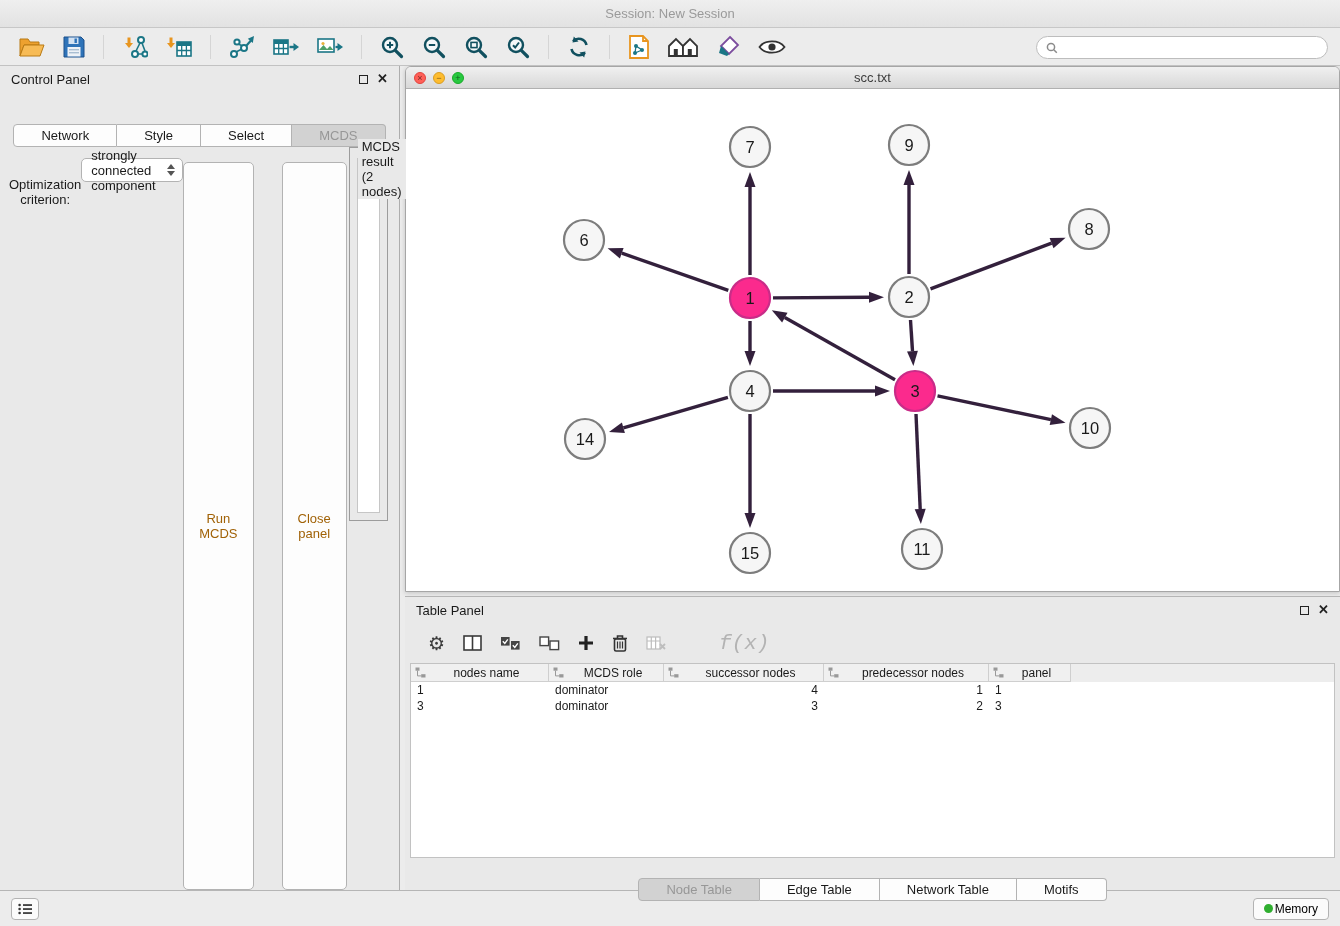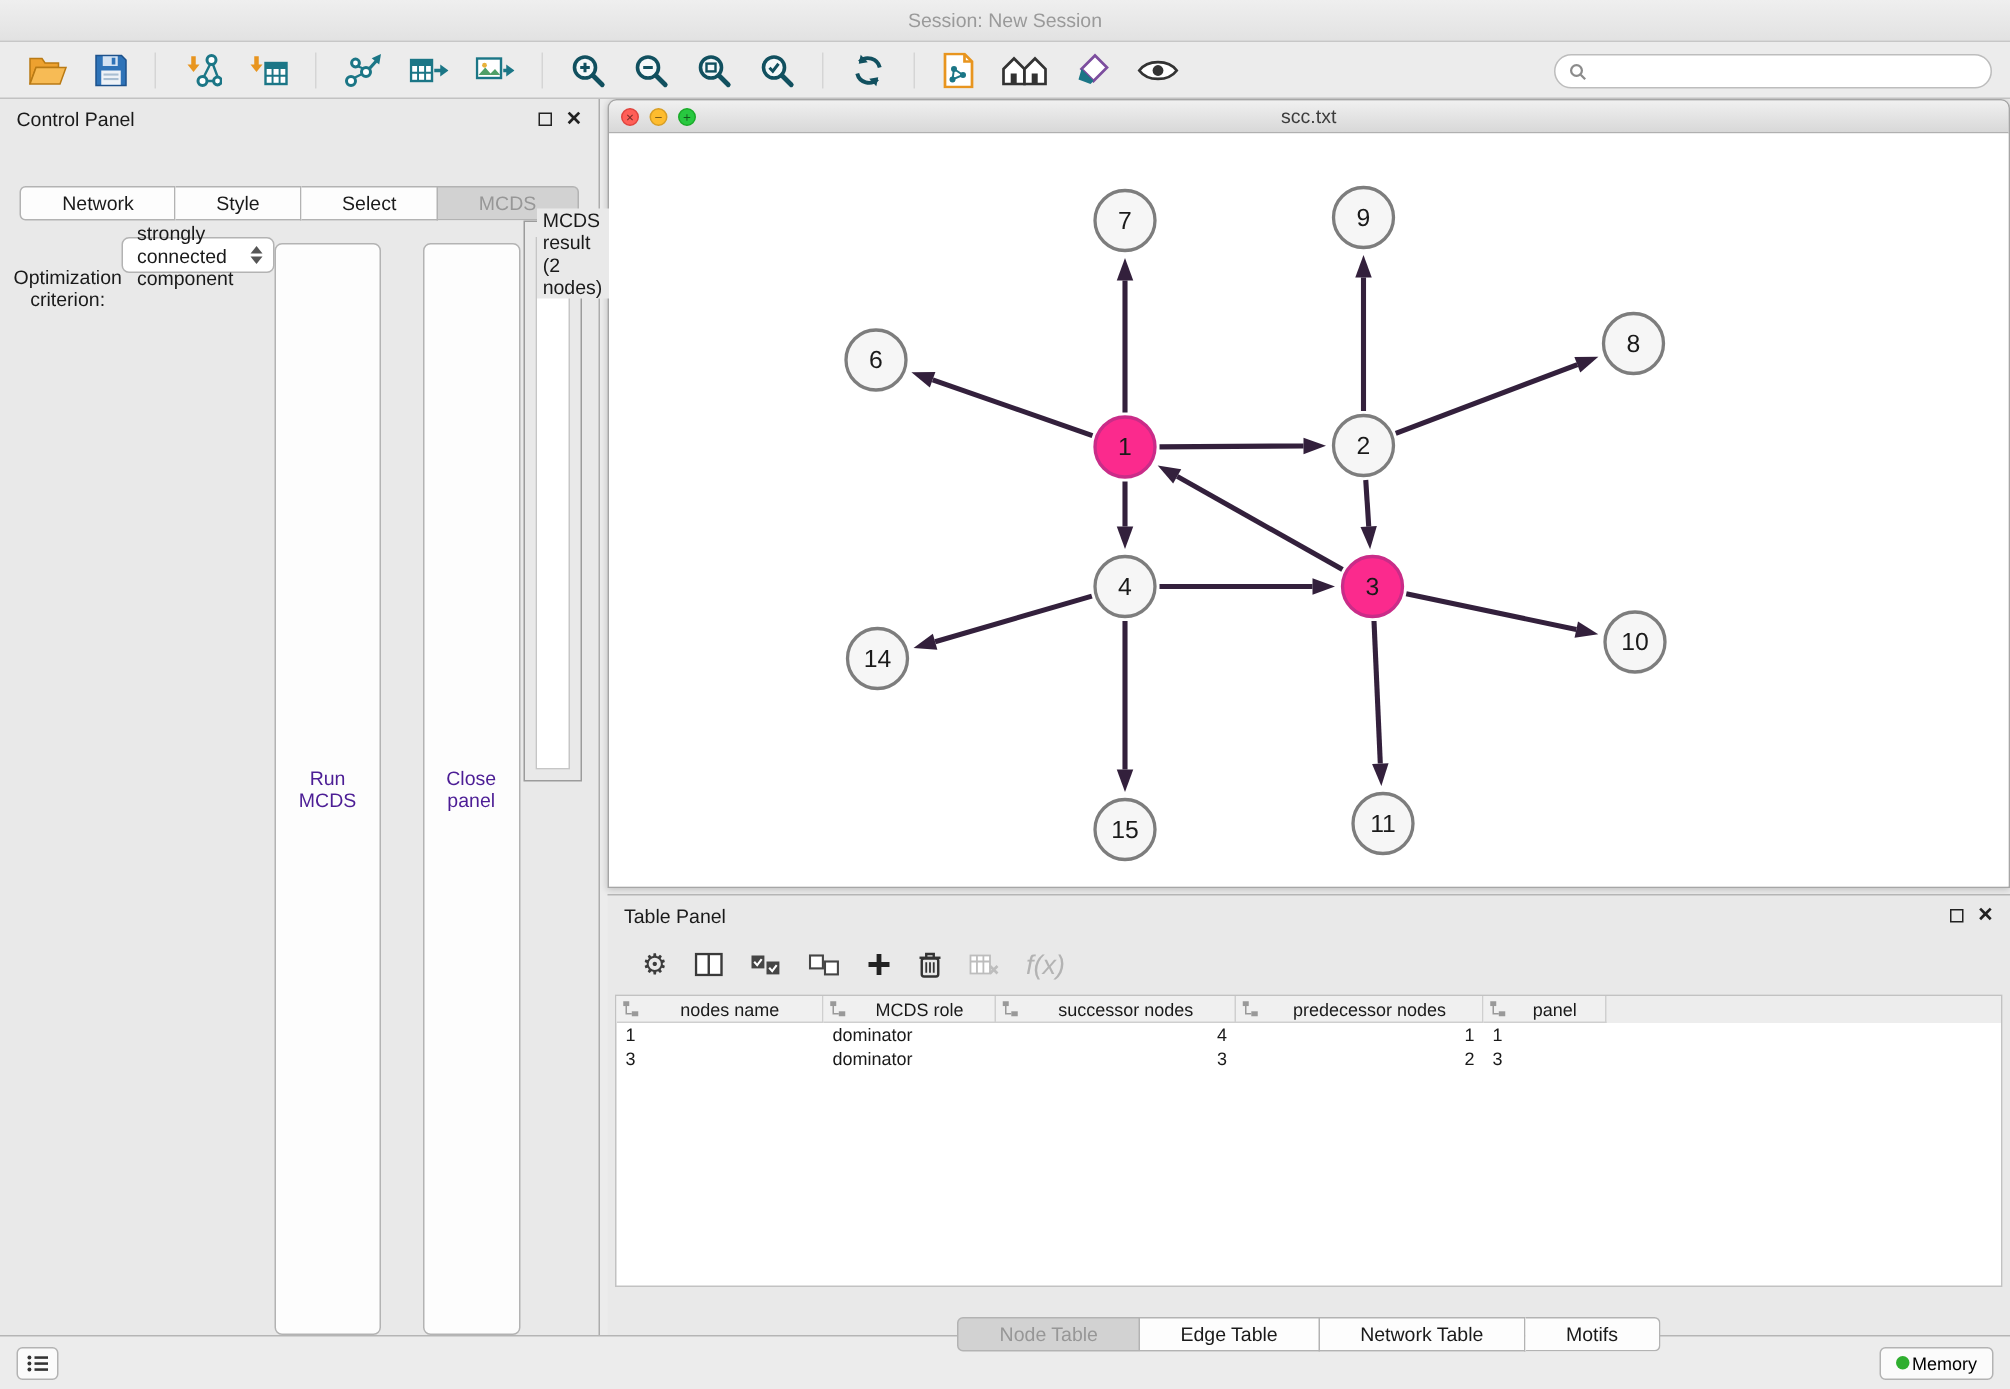--- a/index.html
+++ b/index.html
@@ -28,41 +28,41 @@
   .tab:first-child{border-left:1px solid #b3b3b3;border-radius:4px 0 0 4px;}
   .tab:last-child{border-radius:0 4px 4px 0;}
   .tab.active{background:#d2d2d2;color:#979797;}
   .cp-body{flex:1;display:flex;flex-direction:row;padding:0 9px;}
   .opt-label{text-align:center;font-size:13px;margin-top:30px;}
   .dropdown{width:312px;height:24px;margin:11px auto 0;background:#fff;border:1px solid #b3b3b3;border-radius:5px;display:flex;align-items:center;padding:0 7px 0 9px;font-size:13px;cursor:pointer;}
   .dd-arrows{margin-left:auto;display:flex;flex-direction:column;gap:2px;align-items:center;}
   .tri-up{width:0;height:0;border-left:4px solid transparent;border-right:4px solid transparent;border-bottom:5px solid #555;}
   .tri-down{width:0;height:0;border-left:4px solid transparent;border-right:4px solid transparent;border-top:5px solid #555;}
   .btn-row{display:flex;justify-content:center;gap:28px;margin-top:15px;}
-  .mac-btn{font-family:inherit;font-size:13px;padding:3px 15px;background:#fdfdfd;border:1px solid #b3b3b3;border-radius:5px;color:#4c1d95;cursor:pointer;}
+  .mac-btn{font-family:inherit;font-size:13px;padding:3px 15px;background:#fdfdfd;border:1px solid #b3b3b3;border-radius:5px;color:#a16207;cursor:pointer;}
   .spacer{flex:1;}
   .result-group{border:1px solid #9c9c9c;position:relative;margin:0 2px 13px;height:374px;padding:10px 7px 7px;background:#e9e9e9;}
   .group-legend{position:absolute;top:-9px;left:8px;background:#e9e9e9;padding:0 4px;font-size:13px;}
   .result-box{background:#fff;border:1px solid #c6c6c6;width:100%;height:100%;padding:3px 7px;font-size:13px;line-height:16px;overflow:hidden;}
   
   .right-col{flex:1;display:flex;flex-direction:column;padding-left:5px;background:#ececec;min-width:0;}
   .network-window{height:526px;display:flex;flex-direction:column;border:1px solid #a6a6a6;border-radius:6px 6px 0 0;box-shadow:0 1px 5px rgba(0,0,0,0.18);}
   .mac-titlebar{height:22px;background:linear-gradient(#f0f0f0,#d8d8d8);border-bottom:1px solid #b0b0b0;border-radius:5px 5px 0 0;display:flex;align-items:center;position:relative;padding:0 8px;}
   .tl{width:12px;height:12px;border-radius:50%;margin-right:7px;font-size:9px;line-height:11px;text-align:center;color:rgba(0,0,0,0.55);cursor:pointer;z-index:2;}
   .tl.red{background:#ff5f57;border:1px solid #e0443e;}
   .tl.yellow{background:#febc2e;border:1px solid #d89e24;}
   .tl.green{background:#28c840;border:1px solid #1aab29;}
   .mac-title{position:absolute;left:0;right:0;text-align:center;font-size:13px;color:#3c3c3c;pointer-events:none;}
   .canvas{flex:1;background:#fff;position:relative;overflow:hidden;}
   
   .table-panel{margin-top:4px;flex:1;background:#e9e9e9;border-top:1px solid #b5b5b5;display:flex;flex-direction:column;min-height:0;}
   .tp-toolbar{height:40px;display:flex;align-items:center;padding:0 14px;}
   .tp-btn{background:none;border:none;margin:0 9px;display:flex;align-items:center;cursor:pointer;}
   .gear-glyph{font-size:19px;color:#3c3c3c;line-height:19px;}
-  .fx-label{font-family:Liberation Sans, sans-serif;font-style:italic;font-size:18px;color:#b3b3b3;}
+  .fx-label{font-family:Liberation Mono, monospace;font-style:italic;font-size:21px;color:#b3b3b3;margin-left:35px;}
   .tp-table{margin:0 5px;background:#fff;border:1px solid #c2c2c2;flex:1;overflow:hidden;}
   .thead{display:flex;background:#ededed;}
   .th{height:18px;background:#f0f0f0;border-right:1px solid #cfcfcf;border-bottom:1px solid #cfcfcf;display:flex;align-items:center;font-size:12px;padding:0 4px;cursor:pointer;}
   .th .sort{margin-right:3px;flex:none;}
   .th-label{flex:1;text-align:center;white-space:nowrap;overflow:hidden;}
   .tr{display:flex;height:16px;font-size:12px;align-items:center;cursor:default;}
   .td{padding:0 6px;white-space:nowrap;}
   .tp-tabbar{height:32px;display:flex;align-items:center;justify-content:center;}
   
   .statusbar{height:36px;border-top:1px solid #b5b5b5;background:#ececec;display:flex;align-items:center;padding:0 11px;}

